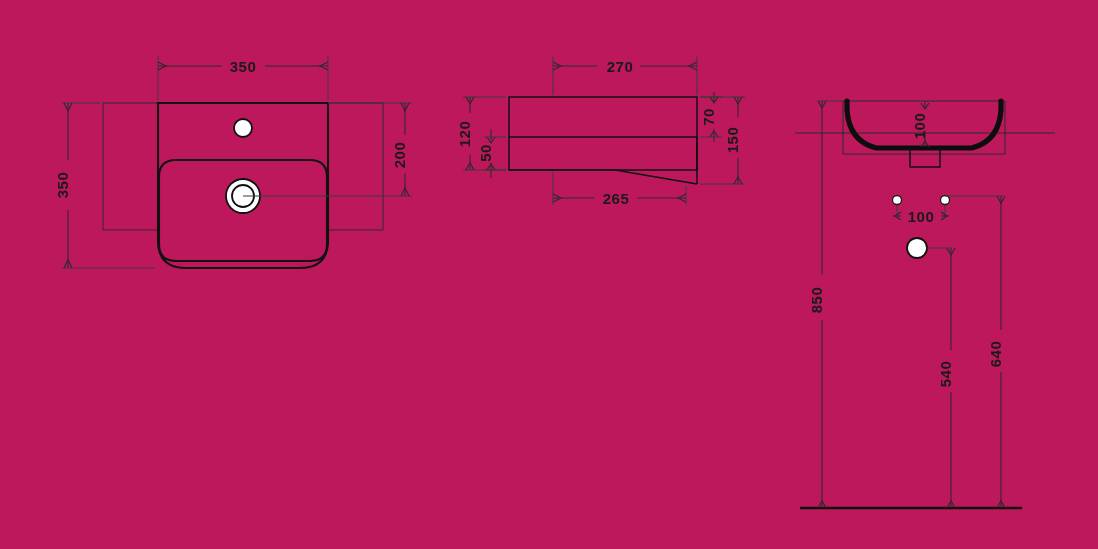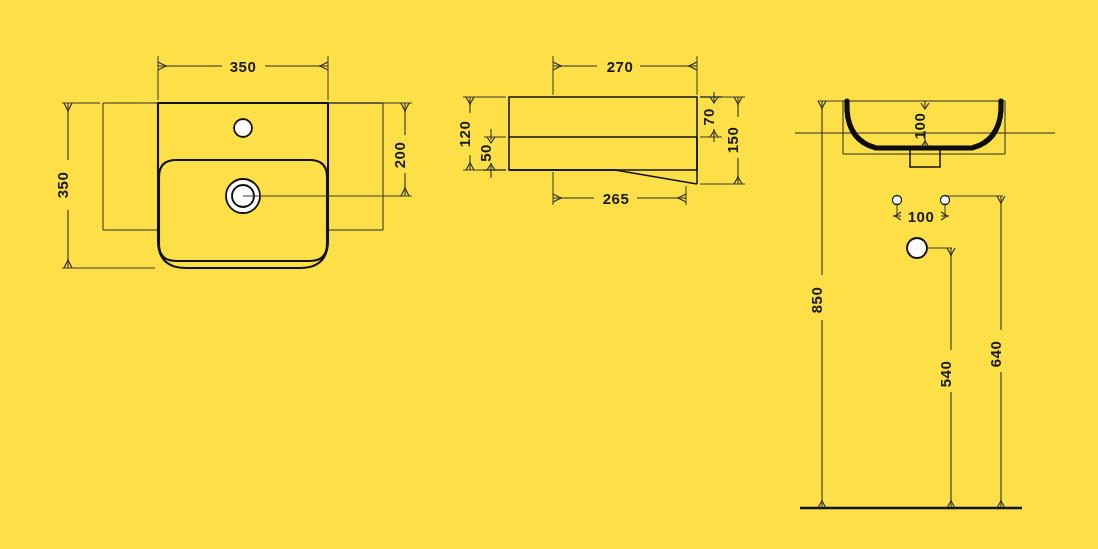--- a/index.html
+++ b/index.html
@@ -6,21 +6,21 @@
   html,body{margin:0;padding:0;background:#ffffff;}
   body{
     font-family:"Liberation Sans", sans-serif;
     width:1098px;height:549px;
     overflow:hidden;
     position:relative;
   }
   #drawing-root{
     position:relative;
     width:1098px;height:549px;
-    background:#fde047;
+    background:#be185d;
   }
   svg#tech-drawing{
     display:block;
     width:1098px;height:549px;
   }
   .dimtext{
     font-family:"Liberation Sans", sans-serif;
     font-size:15px;
     font-weight:700;
     fill:#1a1a1a;

